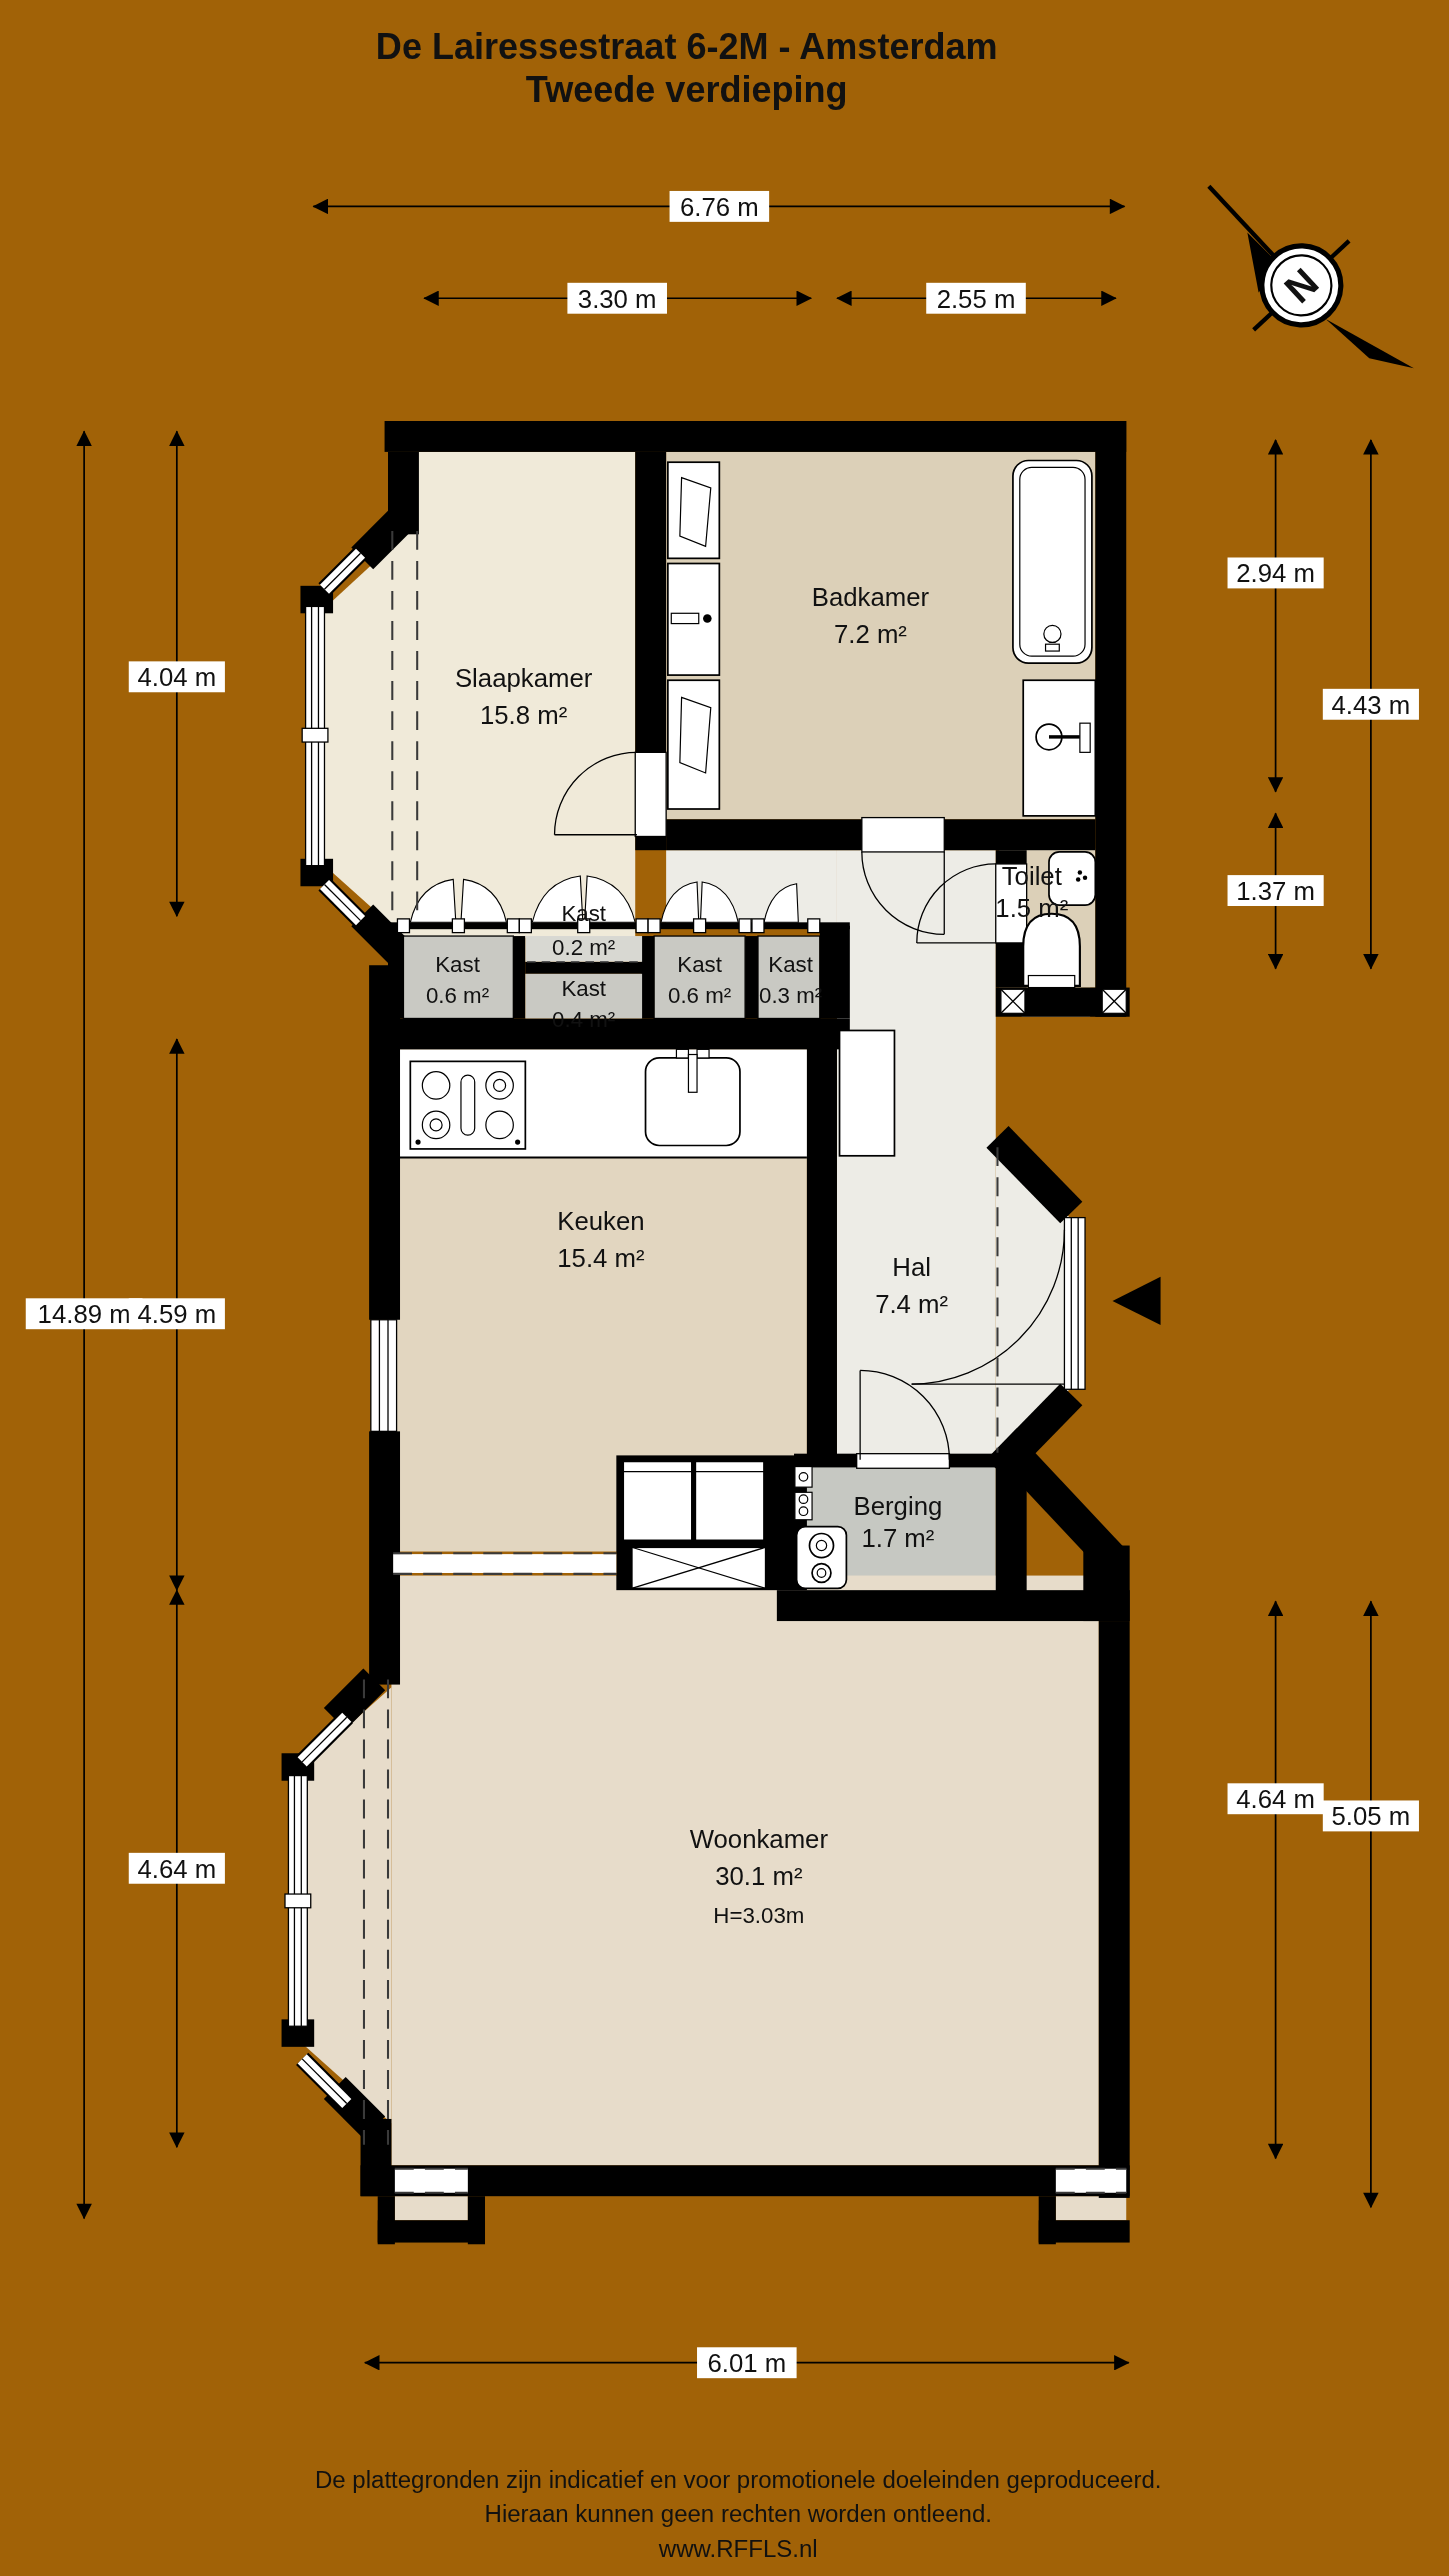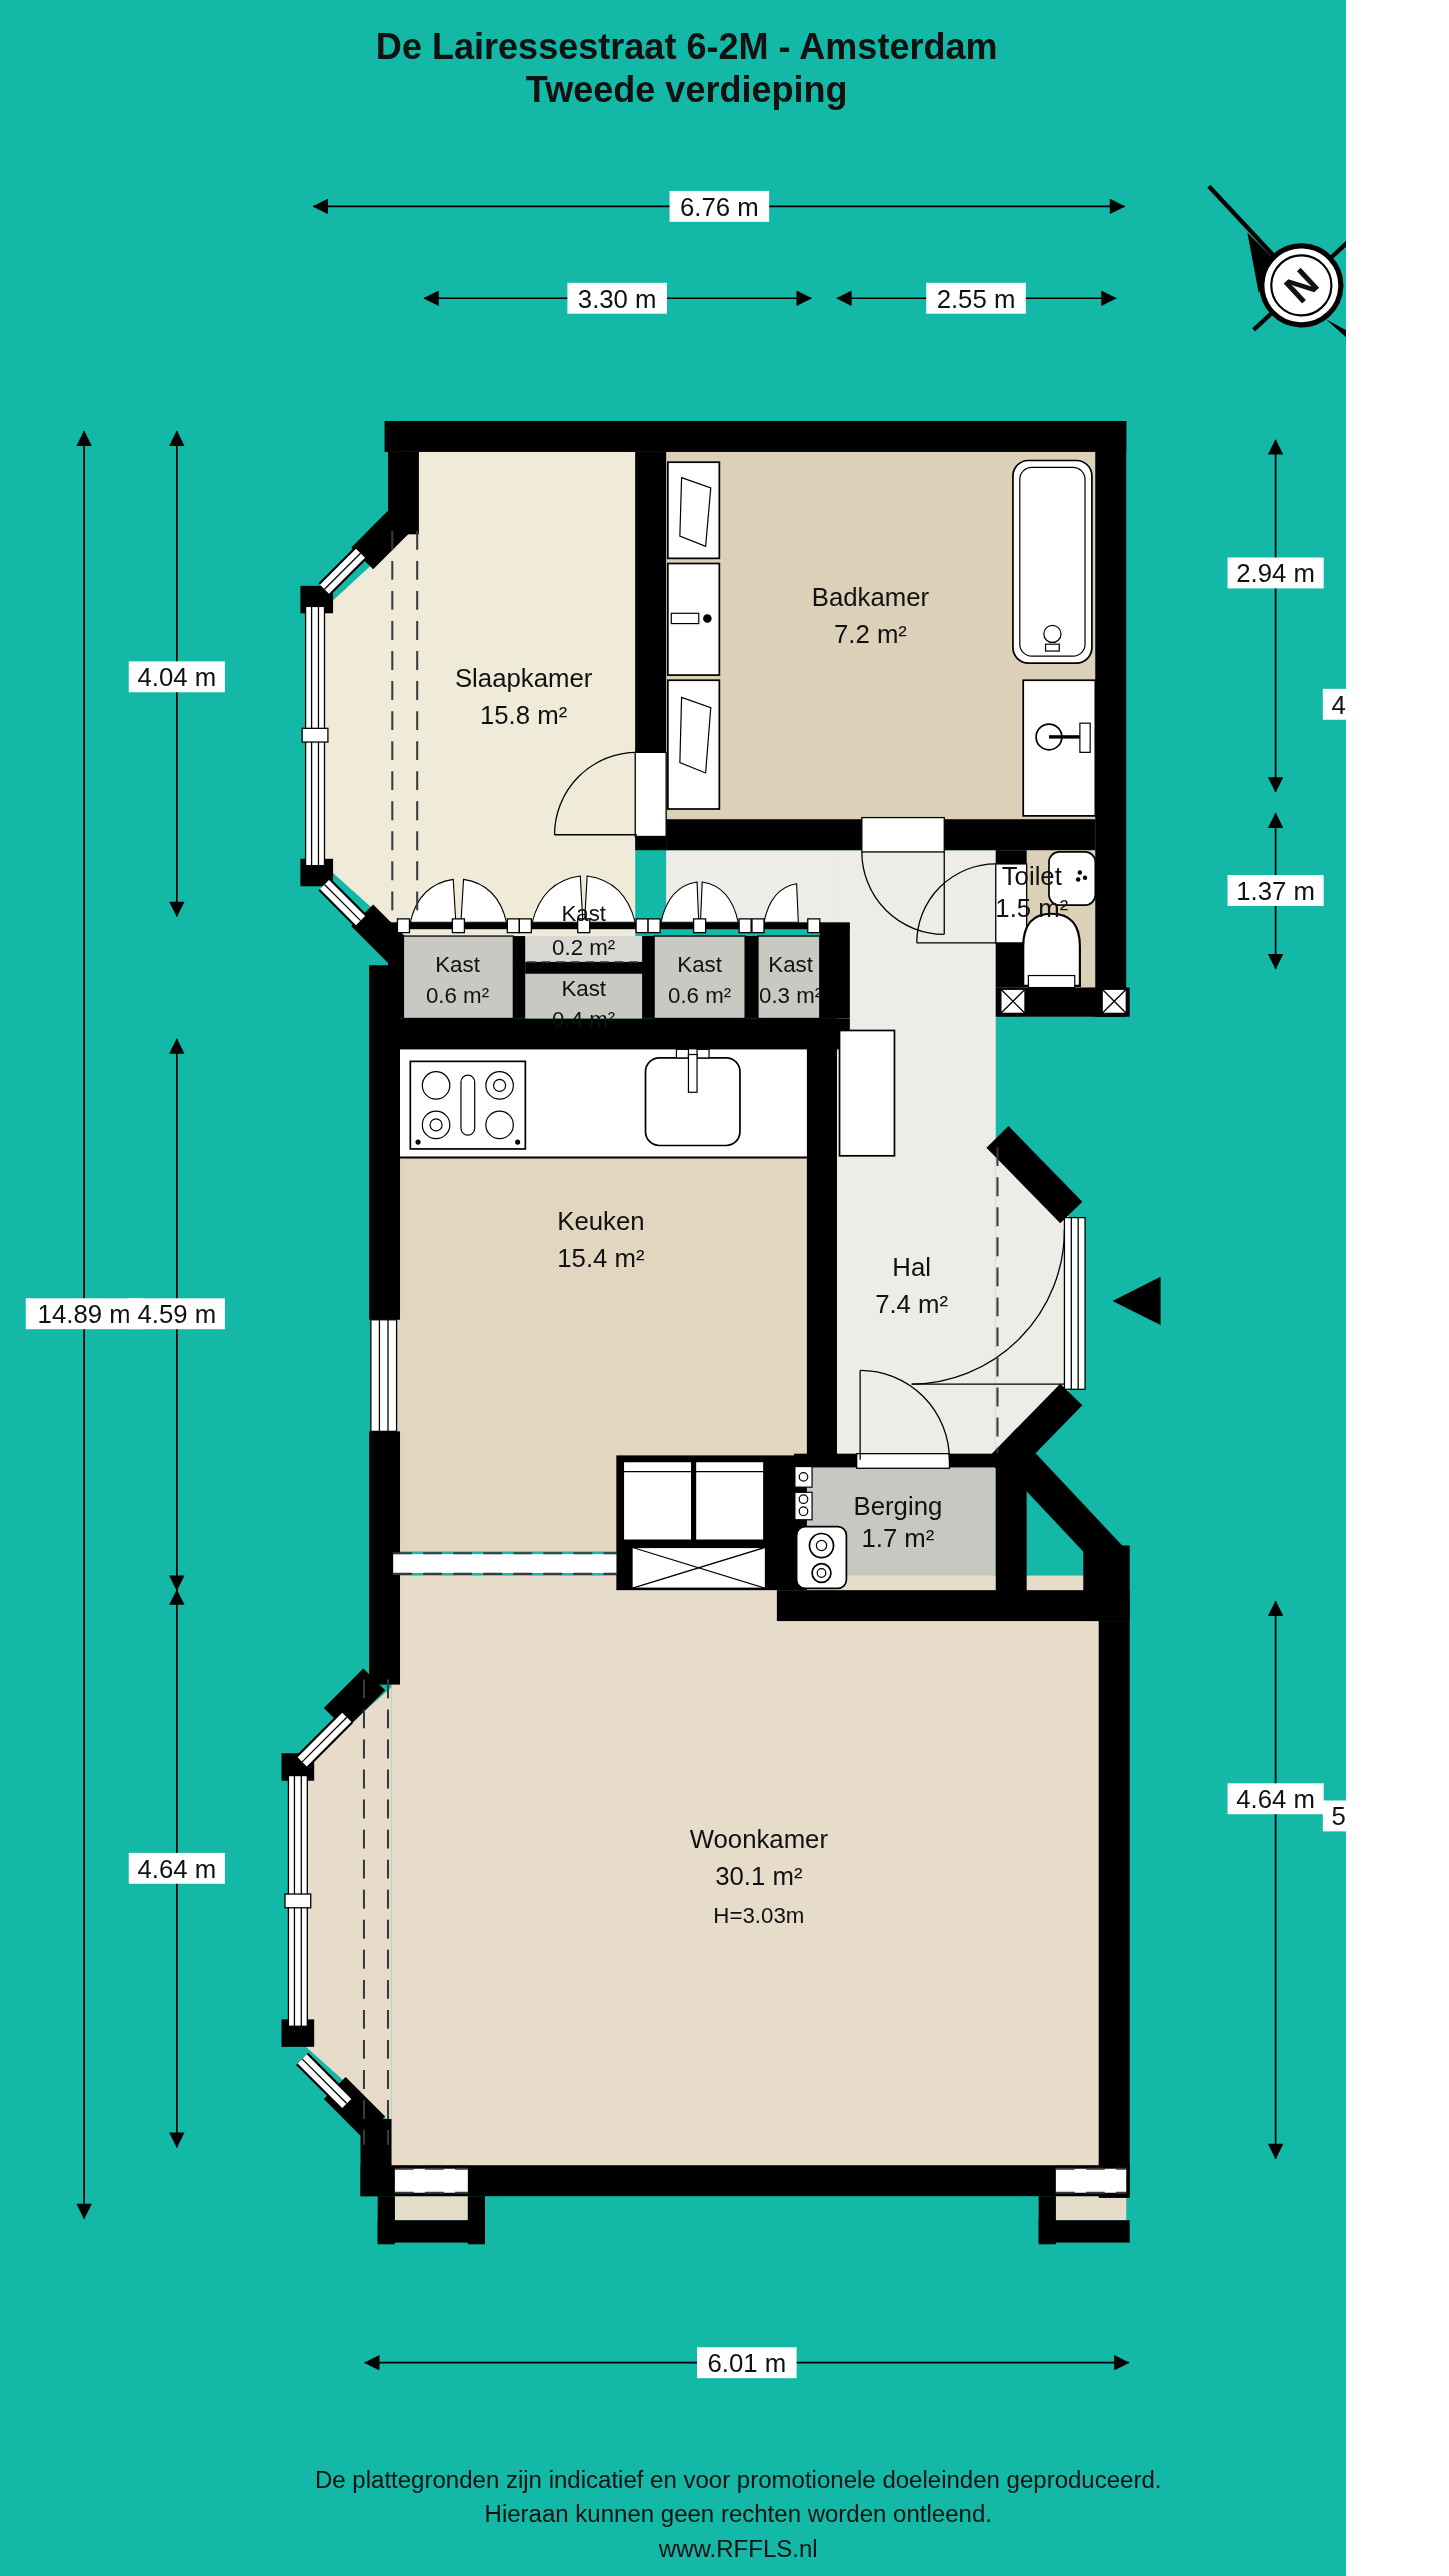--- a/index.html
+++ b/index.html
@@ -1,16 +1,16 @@
 <!DOCTYPE html>
 <html style="font-size:13.7px"><head>
 <meta charset="utf-8">
 <style>
   html,body{margin:0;padding:0;background:#fff;}
-  .canvas{position:relative;width:1346px;height:2576px;background:#14b8a6;overflow:hidden;
+  .canvas{position:relative;width:1449px;height:2576px;background:#a16207;overflow:hidden;
           font-family:"Liberation Sans",sans-serif;}
   svg{position:absolute;left:0;top:0;}
   text{fill:#111;}
   .t-title{font-size:42px;font-weight:bold;text-anchor:middle;}
   .t-room{font-size:30px;text-anchor:middle;}
   .t-kast{font-size:26px;text-anchor:middle;}
   .t-dim{font-size:30px;text-anchor:middle;}
   .t-foot{font-size:28px;text-anchor:middle;}
   .t-h{font-size:26px;text-anchor:middle;}
   .wall{fill:#000;}

